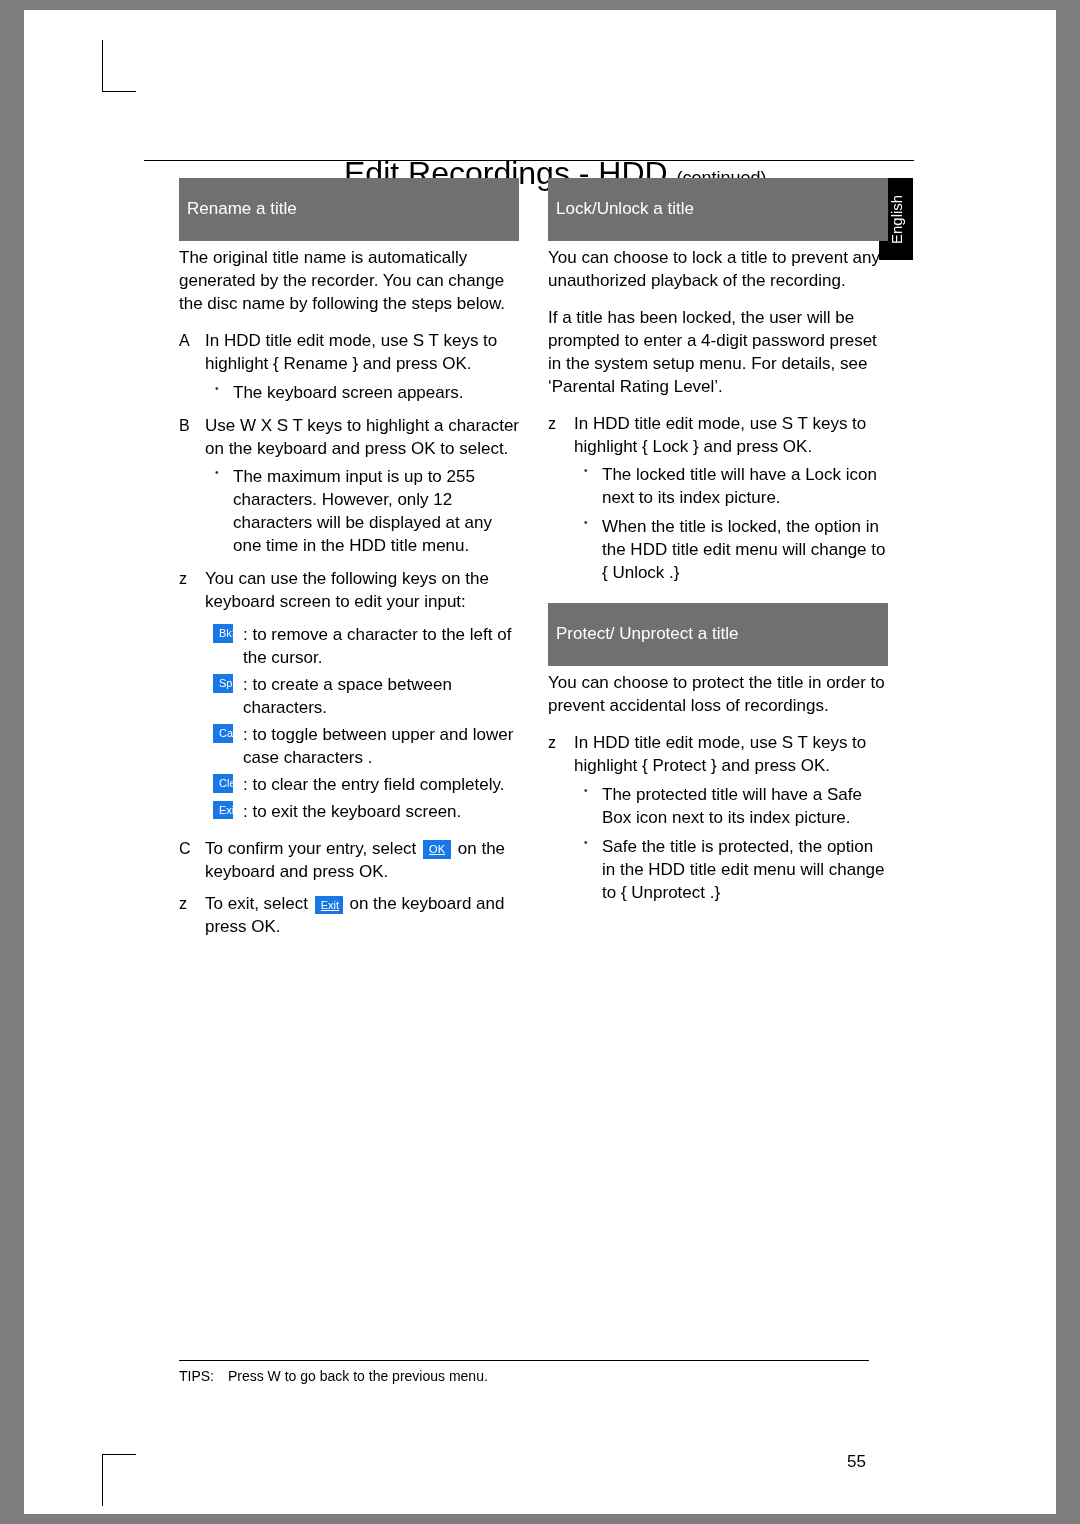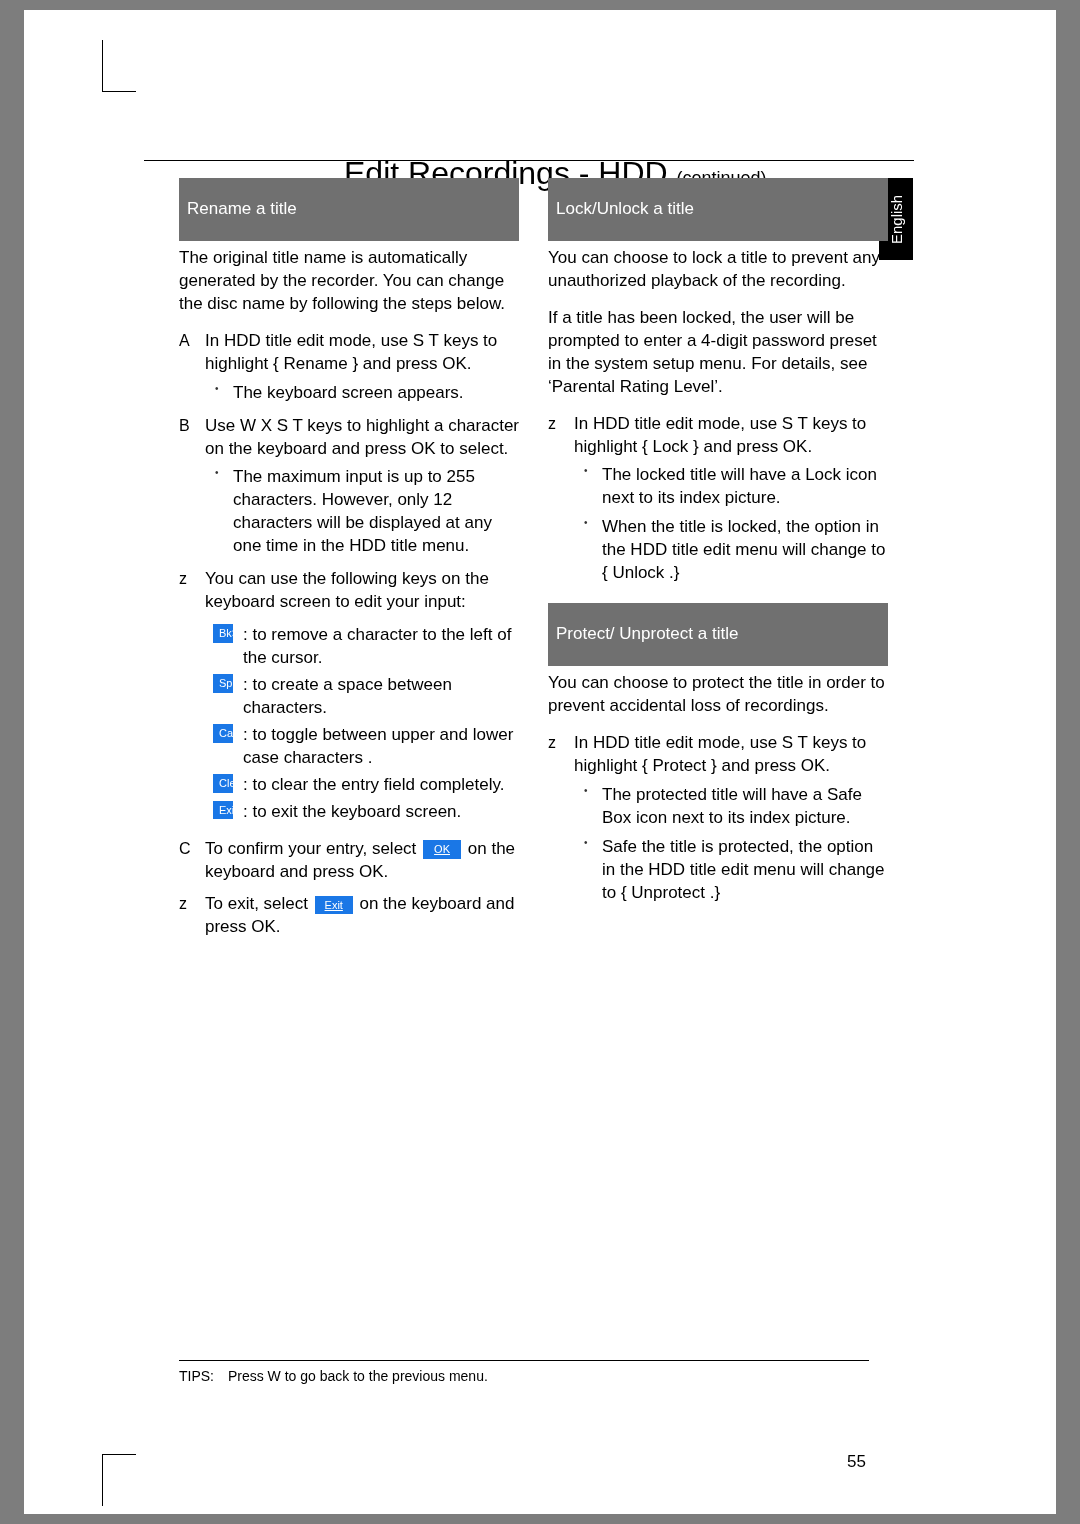--- a/index.html
+++ b/index.html
@@ -48,21 +48,21 @@
   .sub::before { content:"\2022"; position:absolute; left:0; top:0; font-size:10px; color:#333; }
   .keyrow { display:flex; align-items:flex-start; margin:4px 0 4px 34px; }
   .keychip {
     display:inline-block; background:#1a77e6; color:#fff;
     font-size:11px; padding:2px 6px; width:20px; text-align:center;
     margin-right:10px; flex:0 0 auto;
   }
   .keydesc { flex:1; }
   .inline-chip {
     display:inline-block; background:#1a77e6; color:#fff;
-    font-size:11px; padding:2px 6px; width:38px; text-align:center;
+    font-size:11px; padding:2px 6px; width:28px; text-align:center;
     vertical-align:middle; margin:0 2px;text-decoration:underline;
   }
   .tips-rule { position:absolute; left:155px; top:1350px; width:690px; border-top:1px solid #000; }
   .tips { position:absolute; left:155px; top:1358px; font-size:14px; }
   .tips .tip-lbl { margin-right:10px; }
   .page-num { position:absolute; right:190px; top:1442px; font-size:17px; }
 </style>
 </head>
 <body>
 

